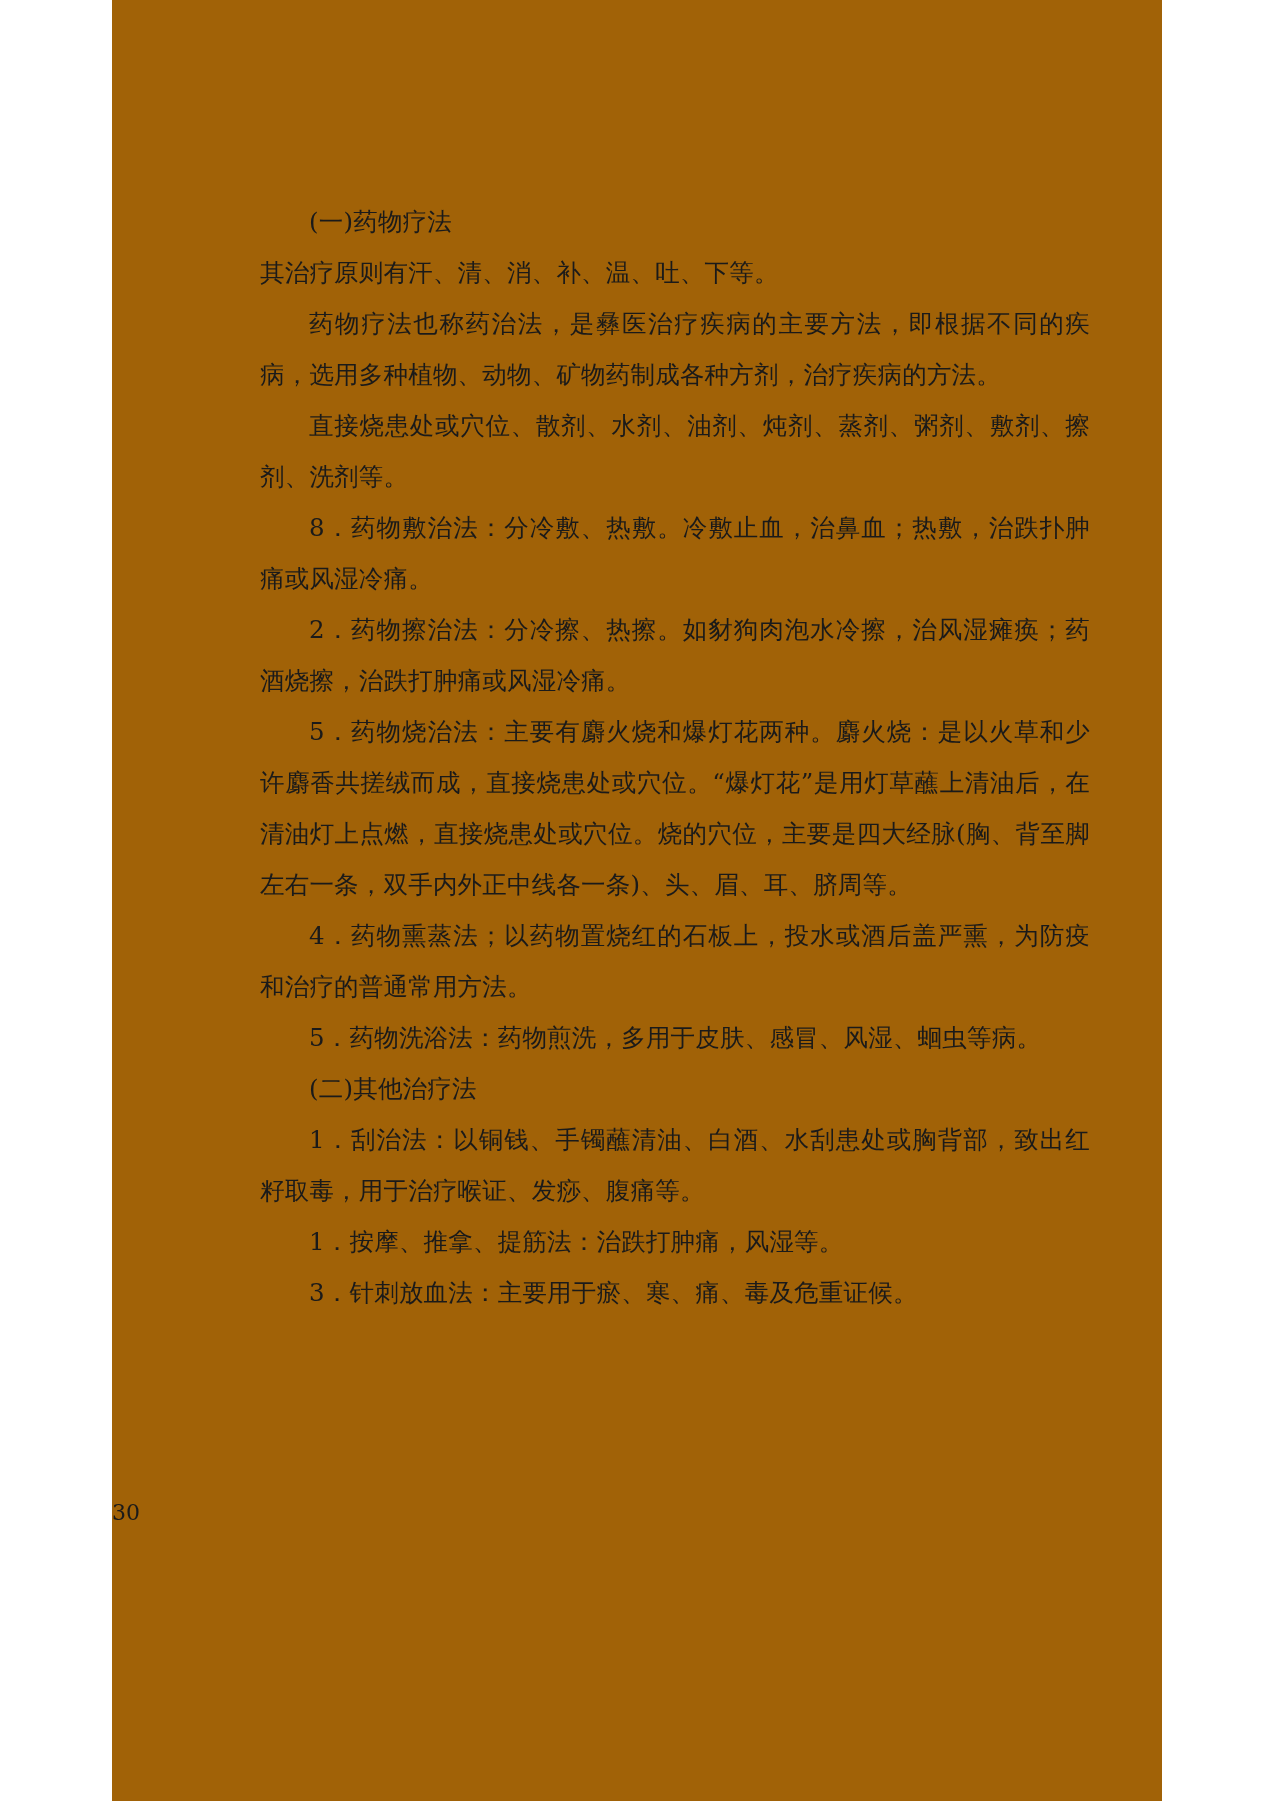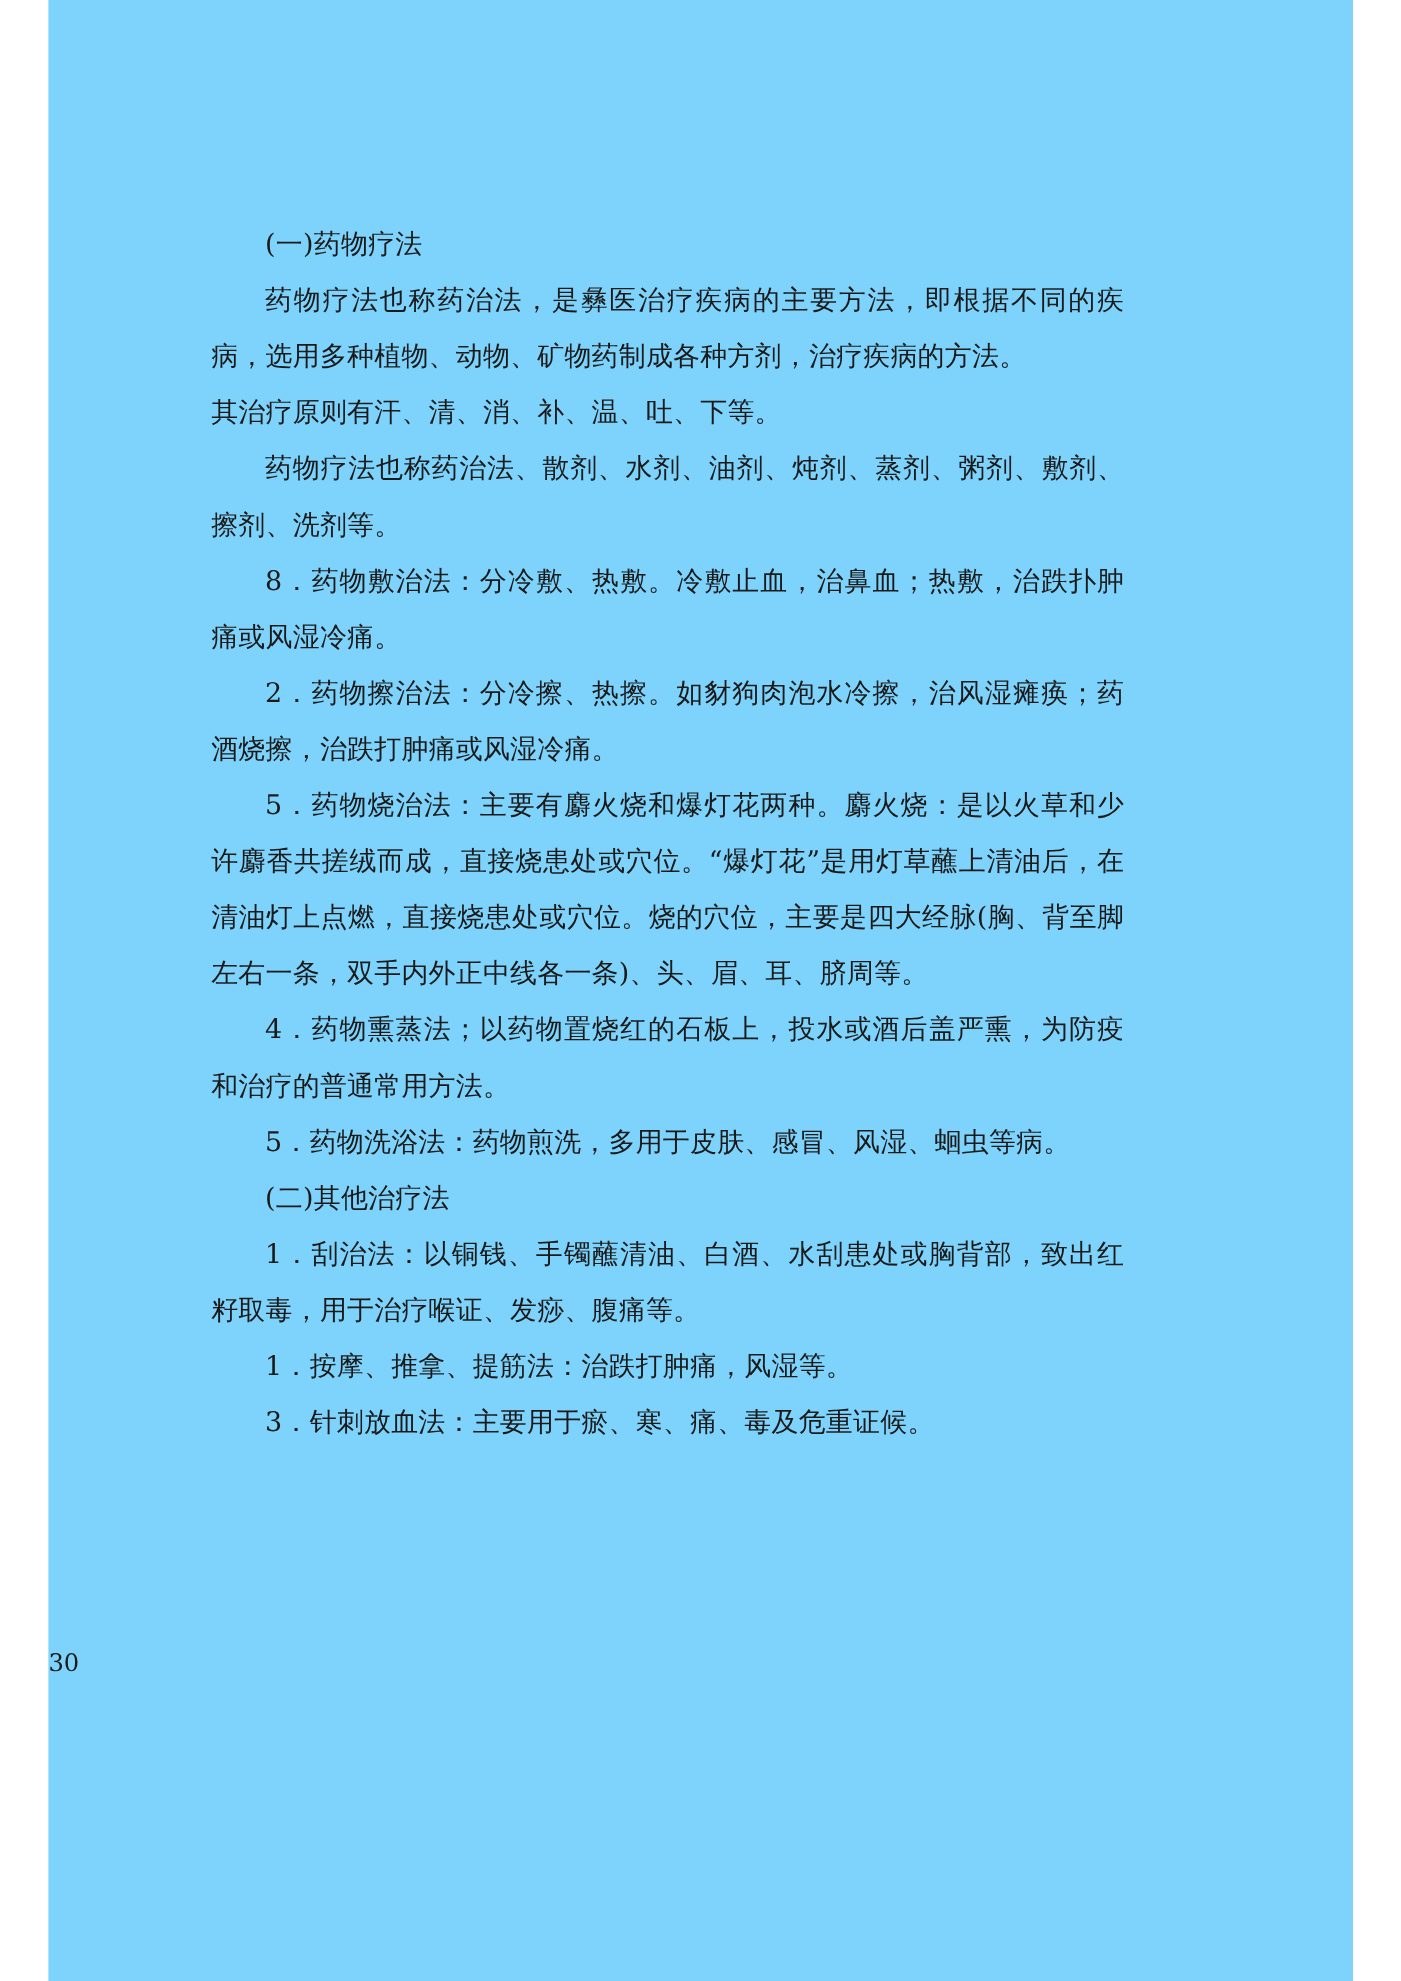--- a/index.html
+++ b/index.html
@@ -2,24 +2,24 @@
 <html lang="zh"><head>
 <meta charset="utf-8">
 <style>
   html, body {
     margin: 0;
     padding: 0;
     background: #ffffff;
   }
   .page {
     position: relative;
-    width: 1186px;
+    width: 1050px;
     height: 1801px;
     margin: 0 auto;
-    background: #7dd3fc;
+    background: #a16207;
     box-sizing: border-box;
     font-family: "DejaVu Serif", "Liberation Serif", serif;
     color: #1a1a1a;
   }
   .content {
     position: absolute;
     left: 148px;
     top: 196px;
     width: 830px;
   }
@@ -45,23 +45,23 @@
     color: #1a1a1a;
   }
 </style>
 </head>
 <body>
 
 <div class="page">
   <div class="content">
 
     <p class="para indent">(一)药物疗法</p>
+    <p class="para">其治疗原则有汗、清、消、补、温、吐、下等。</p>
     <p class="para indent">药物疗法也称药治法，是彝医治疗疾病的主要方法，即根据不同的疾病，选用多种植物、动物、矿物药制成各种方剂，治疗疾病的方法。</p>
-    <p class="para">其治疗原则有汗、清、消、补、温、吐、下等。</p>
-    <p class="para indent">药物疗法也称药治法、散剂、水剂、油剂、炖剂、蒸剂、粥剂、敷剂、擦剂、洗剂等。</p>
+    <p class="para indent">直接烧患处或穴位、散剂、水剂、油剂、炖剂、蒸剂、粥剂、敷剂、擦剂、洗剂等。</p>
     <p class="para indent">8．药物敷治法：分冷敷、热敷。冷敷止血，治鼻血；热敷，治跌扑肿痛或风湿冷痛。</p>
     <p class="para indent">2．药物擦治法：分冷擦、热擦。如豺狗肉泡水冷擦，治风湿瘫痪；药酒烧擦，治跌打肿痛或风湿冷痛。</p>
     <p class="para indent">5．药物烧治法：主要有麝火烧和爆灯花两种。麝火烧：是以火草和少许麝香共搓绒而成，直接烧患处或穴位。“爆灯花”是用灯草蘸上清油后，在清油灯上点燃，直接烧患处或穴位。烧的穴位，主要是四大经脉(胸、背至脚左右一条，双手内外正中线各一条)、头、眉、耳、脐周等。</p>
     <p class="para indent">4．药物熏蒸法；以药物置烧红的石板上，投水或酒后盖严熏，为防疫和治疗的普通常用方法。</p>
     <p class="para indent">5．药物洗浴法：药物煎洗，多用于皮肤、感冒、风湿、蛔虫等病。</p>
     <p class="para indent">(二)其他治疗法</p>
     <p class="para indent">1．刮治法：以铜钱、手镯蘸清油、白酒、水刮患处或胸背部，致出红籽取毒，用于治疗喉证、发痧、腹痛等。</p>
     <p class="para indent">1．按摩、推拿、提筋法：治跌打肿痛，风湿等。</p>
     <p class="para indent">3．针刺放血法：主要用于瘀、寒、痛、毒及危重证候。</p>
 

